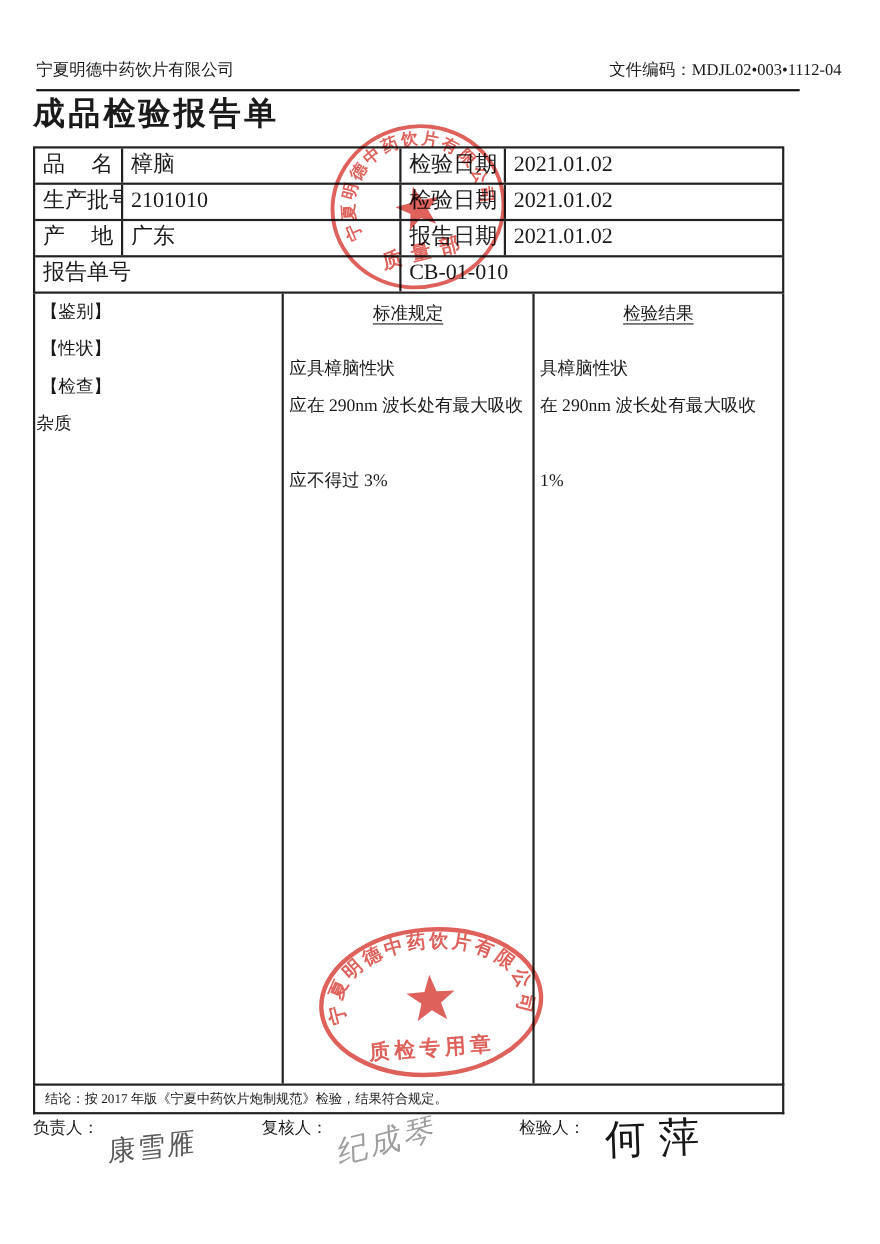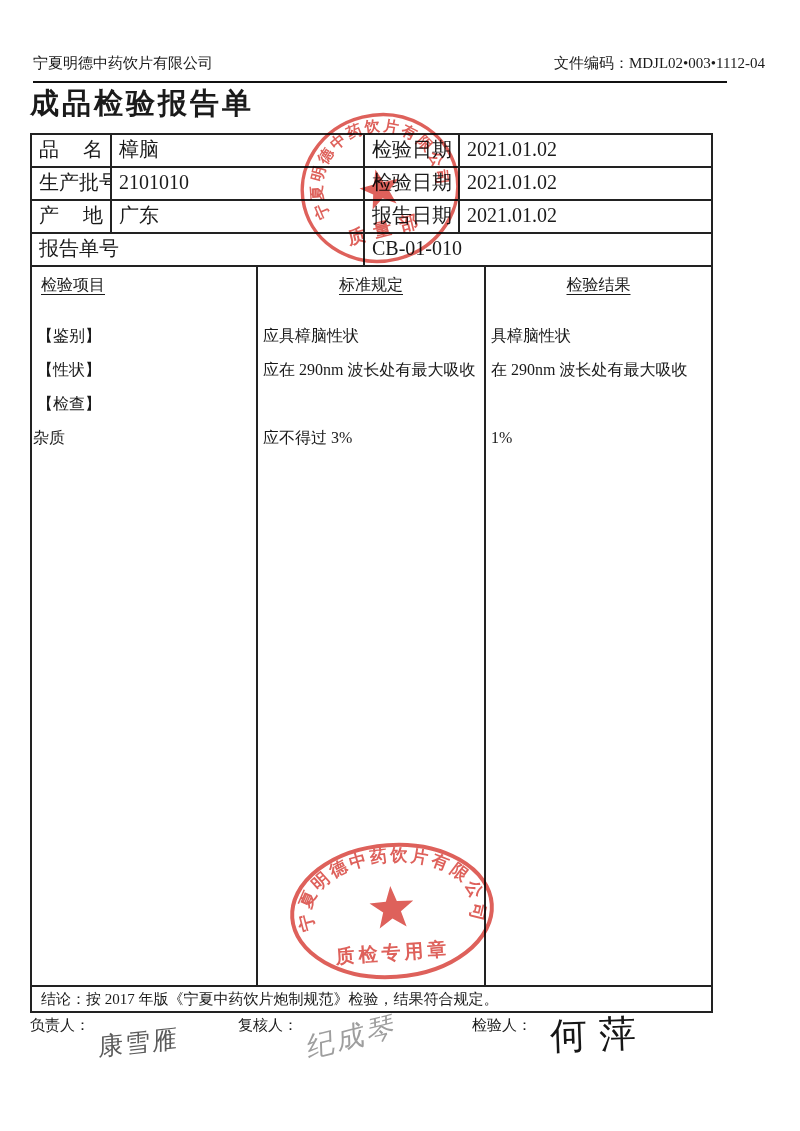--- a/index.html
+++ b/index.html
@@ -27,21 +27,21 @@
   .mcol1 { width:226px; }
   .mcol2 { width:228px; }
   .mcol3 { flex:1; border-right:none; }
   .mhead { height:52px; box-sizing:border-box; padding-top:8px; }
   .mhead span { text-decoration:underline; text-underline-offset:4px; }
   .mcol1 .mhead { padding-left:9px; }
   .mcol2 .mhead, .mcol3 .mhead { text-align:center; }
   .mitem { height:34px; line-height:34px; padding-left:5px; white-space:nowrap; }
   .mitem.indent { padding-left:1px; }
   
-  .conclusion-box { position:absolute; left:30px; top:987px; width:683px; height:26px; border:2px solid #222; border-top:none; box-sizing:border-box; display:flex; align-items:center; padding-left:9px; font-size:15px; }
+  .conclusion-box { position:absolute; left:30px; top:987px; width:683px; height:26px; border:2px solid #222; border-top:none; box-sizing:border-box; display:flex; align-items:center; padding-left:9px; font-size:12px; }
   .floor-label { position:absolute; top:1016px; font-size:15px; }
   .lab-resp { left:30px; } .lab-rev { left:238px; } .lab-insp { left:472px; }
   .sig { position:absolute; white-space:nowrap; }
   .sig1 { left:98px;  top:1026px; font-size:25px; color:#5a5a5a; transform:rotate(-6deg) skewX(-6deg); letter-spacing:2px; }
   .sig2 { left:306px; top:1018px; font-size:28px; color:#9e9e9e; transform:rotate(-14deg) skewX(-12deg); letter-spacing:3px; }
   .sig3 { left:550px; top:1010px; font-size:37px; color:#161616; transform:rotate(-2deg); letter-spacing:12px; }
   
   .stamp { position:absolute; mix-blend-mode:multiply; opacity:.85; }
   .stamp-top { left:290px; top:104px; width:180px; height:168px; transform:rotate(-14deg); }
   .stamp-bottom { left:286px; top:840px; width:212px; height:142px; transform:rotate(-4deg); }
@@ -81,21 +81,20 @@
       <div class="icell c4">2021.01.02</div>
     </div>
     <div class="irow last">
       <div class="icell cmerged">报告单号</div>
       <div class="icell c4">CB-01-010</div>
     </div>
   </div>
 
   <div class="main-table">
     <div class="mcol mcol1">
-      <div class="mhead"><span>检验项目</span></div>
       <div class="mitem">【鉴别】</div>
       <div class="mitem">【性状】</div>
       <div class="mitem">【检查】</div>
       <div class="mitem indent">杂质</div>
     </div>
     <div class="mcol mcol2">
       <div class="mhead"><span>标准规定</span></div>
       <div class="mitem">应具樟脑性状</div>
       <div class="mitem">应在 290nm 波长处有最大吸收</div>
       <div class="mitem"></div>

